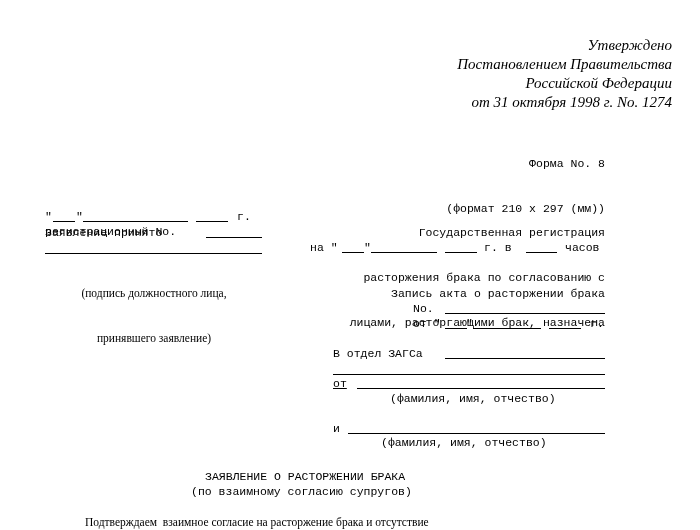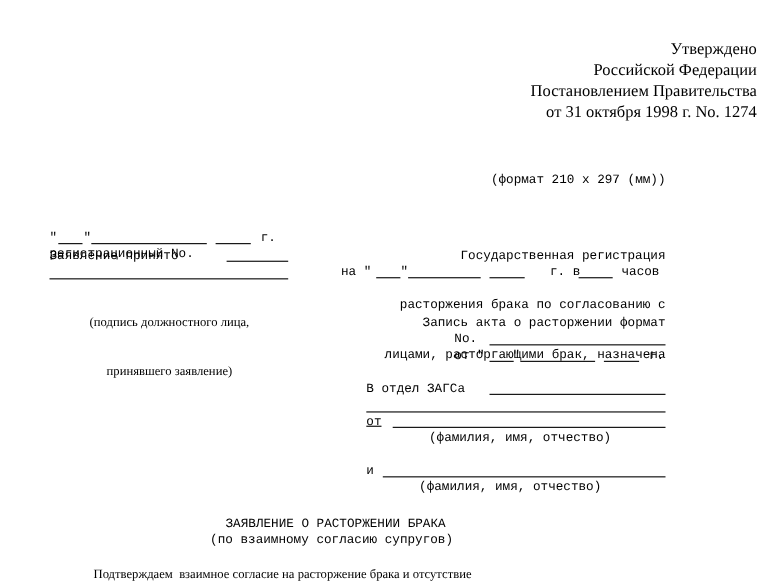--- a/index.html
+++ b/index.html
@@ -7,28 +7,29 @@
   .serif { font-family: "Liberation Serif", serif; font-size: 15px; line-height: 19px; }
   .mono { font-family: "Liberation Mono", monospace; font-size: 11.5px; line-height: 15px; white-space: pre; }
   .abs { position: absolute; }
   .right { text-align: right; }
   .center { text-align: center; }
   .line { position: absolute; border-bottom: 1px solid #000; height: 0; }
 </style>
 </head>
 <body>
 
-<div class="abs serif right" style="right:12px; top:36px; width:400px;">
+<div class="abs serif right" style="right:28px; top:36px; width:400px;font-style:italic;">
   <div>Утверждено</div>
+  <div>Постановлением Правительства</div>
   <div>Российской Федерации</div>
-  <div>Постановлением Правительства</div>
   <div>от 31 октября 1998 г. No. 1274</div>
 </div>
 
 <div class="abs mono right" style="right:95px; top:126px; width:300px;">
+  <div>Форма No. 8</div>
   <div>(формат 210 x 297 (мм))</div>
 </div>
 
 <div class="abs mono" style="left:45px; top:195px; width:220px;">
   <div>Заявление принято</div>
 </div>
 
 <div class="abs mono" style="left:45px; top:209px;">"</div>
 <div class="line" style="left:53px; top:221px; width:22px;"></div>
 <div class="abs mono" style="left:76px; top:209px;">"</div>
@@ -48,25 +49,25 @@
 <div class="abs mono right" style="right:95px; top:195px; width:320px;">
   <div>Государственная регистрация</div>
   <div>расторжения брака по согласованию с</div>
   <div>лицами, расторгающими брак, назначена</div>
 </div>
 <div class="abs mono" style="left:310px; top:240px;">на "</div>
 <div class="line" style="left:342px; top:252px; width:22px;"></div>
 <div class="abs mono" style="left:364px; top:240px;">"</div>
 <div class="line" style="left:371px; top:252px; width:66px;"></div>
 <div class="line" style="left:445px; top:252px; width:32px;"></div>
-<div class="abs mono" style="left:484px; top:240px;margin-left:16px;">г. в</div>
+<div class="abs mono" style="left:484px; top:240px;">г. в</div>
 <div class="line" style="left:526px; top:252px; width:31px;"></div>
 <div class="abs mono" style="left:565px; top:240px;">часов</div>
 
-<div class="abs mono right" style="right:95px; top:286px; width:300px;">Запись акта о расторжении формат</div>
+<div class="abs mono right" style="right:95px; top:286px; width:300px;">Запись акта о расторжении брака</div>
 <div class="abs mono" style="left:413px; top:301px;">No.</div>
 <div class="line" style="left:445px; top:313px; width:160px;"></div>
 <div class="abs mono" style="left:413px; top:316px;">от "</div>
 <div class="line" style="left:445px; top:328px; width:22px;"></div>
 <div class="abs mono" style="left:466px; top:316px;">"</div>
 <div class="line" style="left:473px; top:328px; width:68px;"></div>
 <div class="line" style="left:549px; top:328px; width:32px;"></div>
 <div class="abs mono" style="left:590px; top:316px;">г.</div>
 
 <div class="abs mono" style="left:333px; top:346px;">В отдел ЗАГСа</div>

